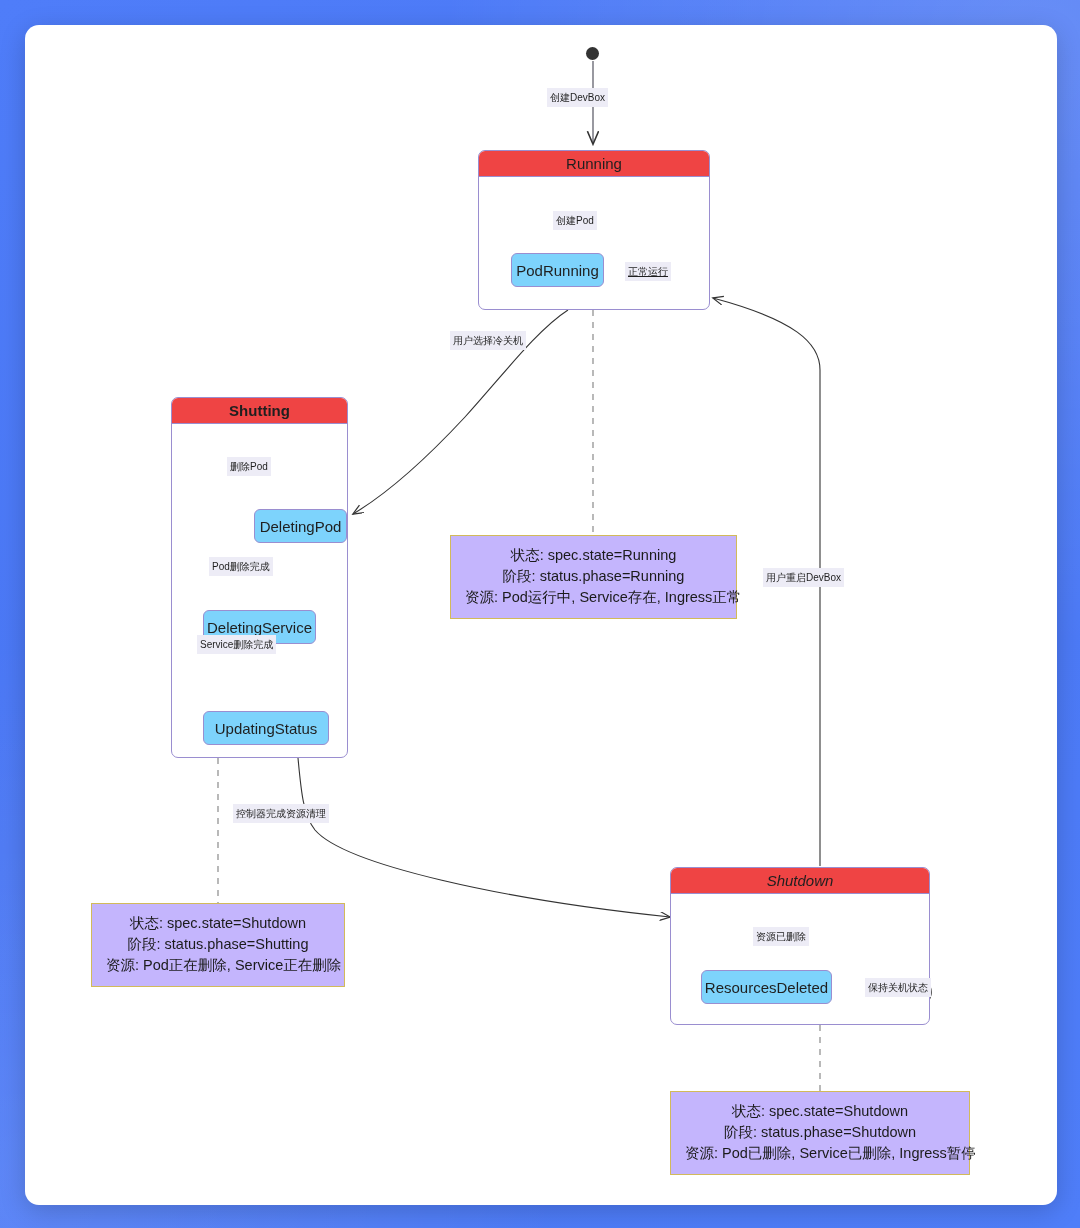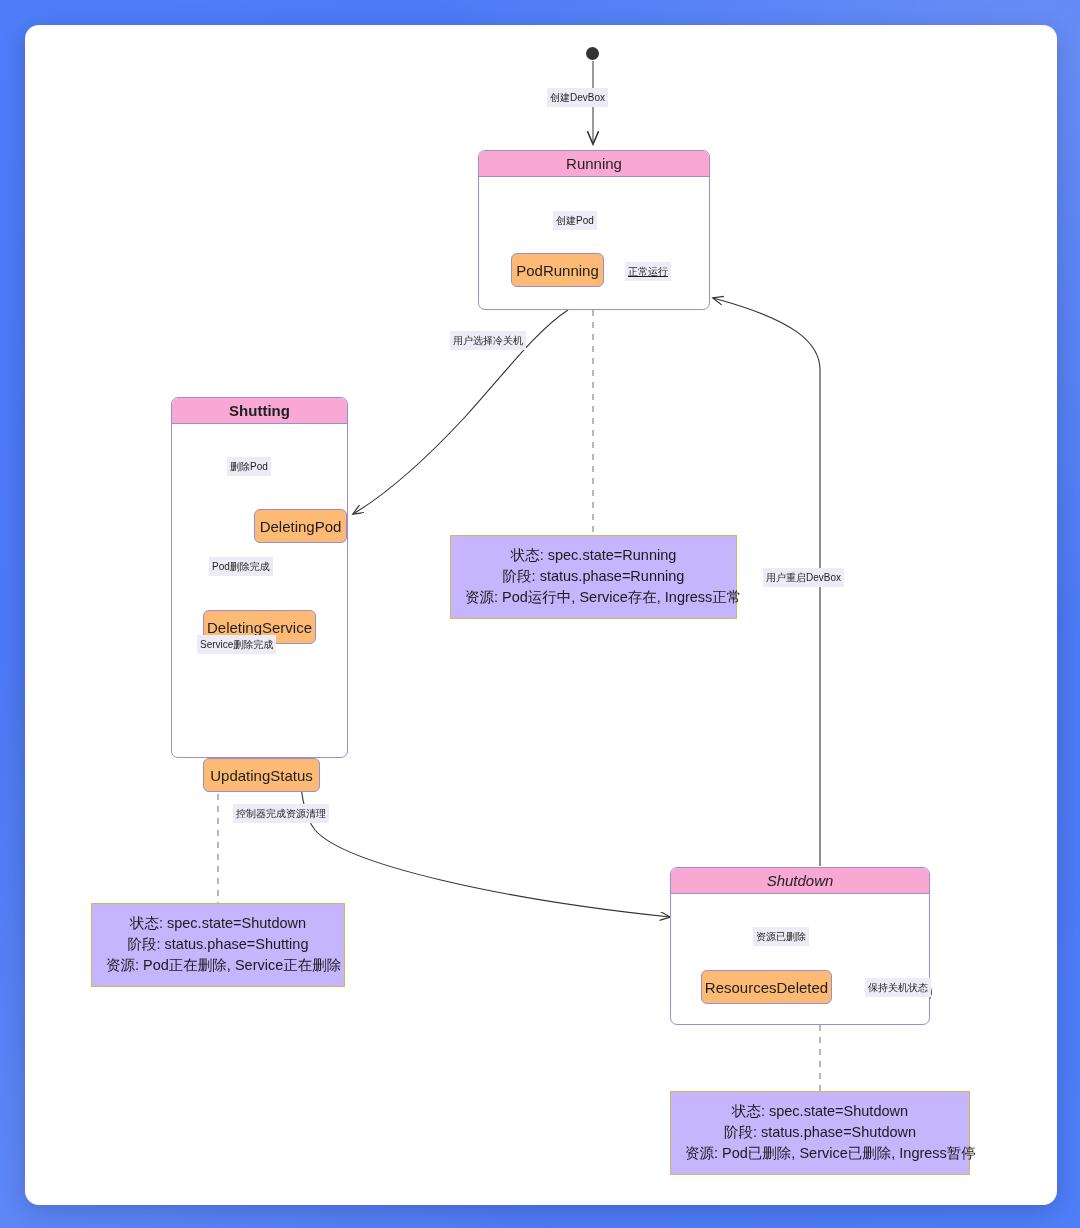--- a/index.html
+++ b/index.html
@@ -46,32 +46,32 @@
     border: 1.2px solid #9a8ed0;
     border-radius: 7px;
     background: #ffffff;
   }
   .state-title {
     height: 25px;
     line-height: 25px;
     text-align: center;
     font-size: 15px;
     color: #1f1f1f;
-    background: #f9a8d4;
+    background: #ef4444;
     border-bottom: 1.2px solid #9a8ed0;
     border-radius: 6px 6px 0 0;
   }
 
   
   .node {
     position: absolute;
     box-sizing: border-box;
     border: 1.2px solid #9a8ed0;
     border-radius: 6px;
-    background: #fdba74;
+    background: #7dd3fc;
     font-size: 15px;
     color: #1f1f1f;
     display: flex;
     align-items: center;
     justify-content: center;
     white-space: nowrap;
     padding: 16px 10px;
   }
 
   
@@ -180,21 +180,21 @@
     </div>
     <div class="edge-label" style="left:202px; top:432px;">删除Pod</div>
     <div class="node" style="left:188px; top:484px; width:93px; height:34px;margin-left:41px;">
       <span>DeletingPod</span>
     </div>
     <div class="edge-label" style="left:184px; top:532px;">Pod删除完成</div>
     <div class="node" style="left:178px; top:585px; width:113px; height:34px;">
       <span>DeletingService</span>
     </div>
     <div class="edge-label" style="left:172px; top:610px;">Service删除完成</div>
-    <div class="node" style="left:178px; top:686px; width:117px; height:34px;margin-top:47px;">
+    <div class="node" style="left:178px; top:686px; width:126px; height:34px;">
       <span>UpdatingStatus</span>
     </div>
 
     <div class="state-box" style="left:645px; top:842px; width:260px; height:158px;font-style:italic;">
       <div class="state-title">Shutdown</div>
     </div>
     <div class="edge-label" style="left:728px; top:902px;">资源已删除</div>
     <div class="node" style="left:676px; top:945px; width:131px; height:34px;">
       <span>ResourcesDeleted</span>
     </div>

